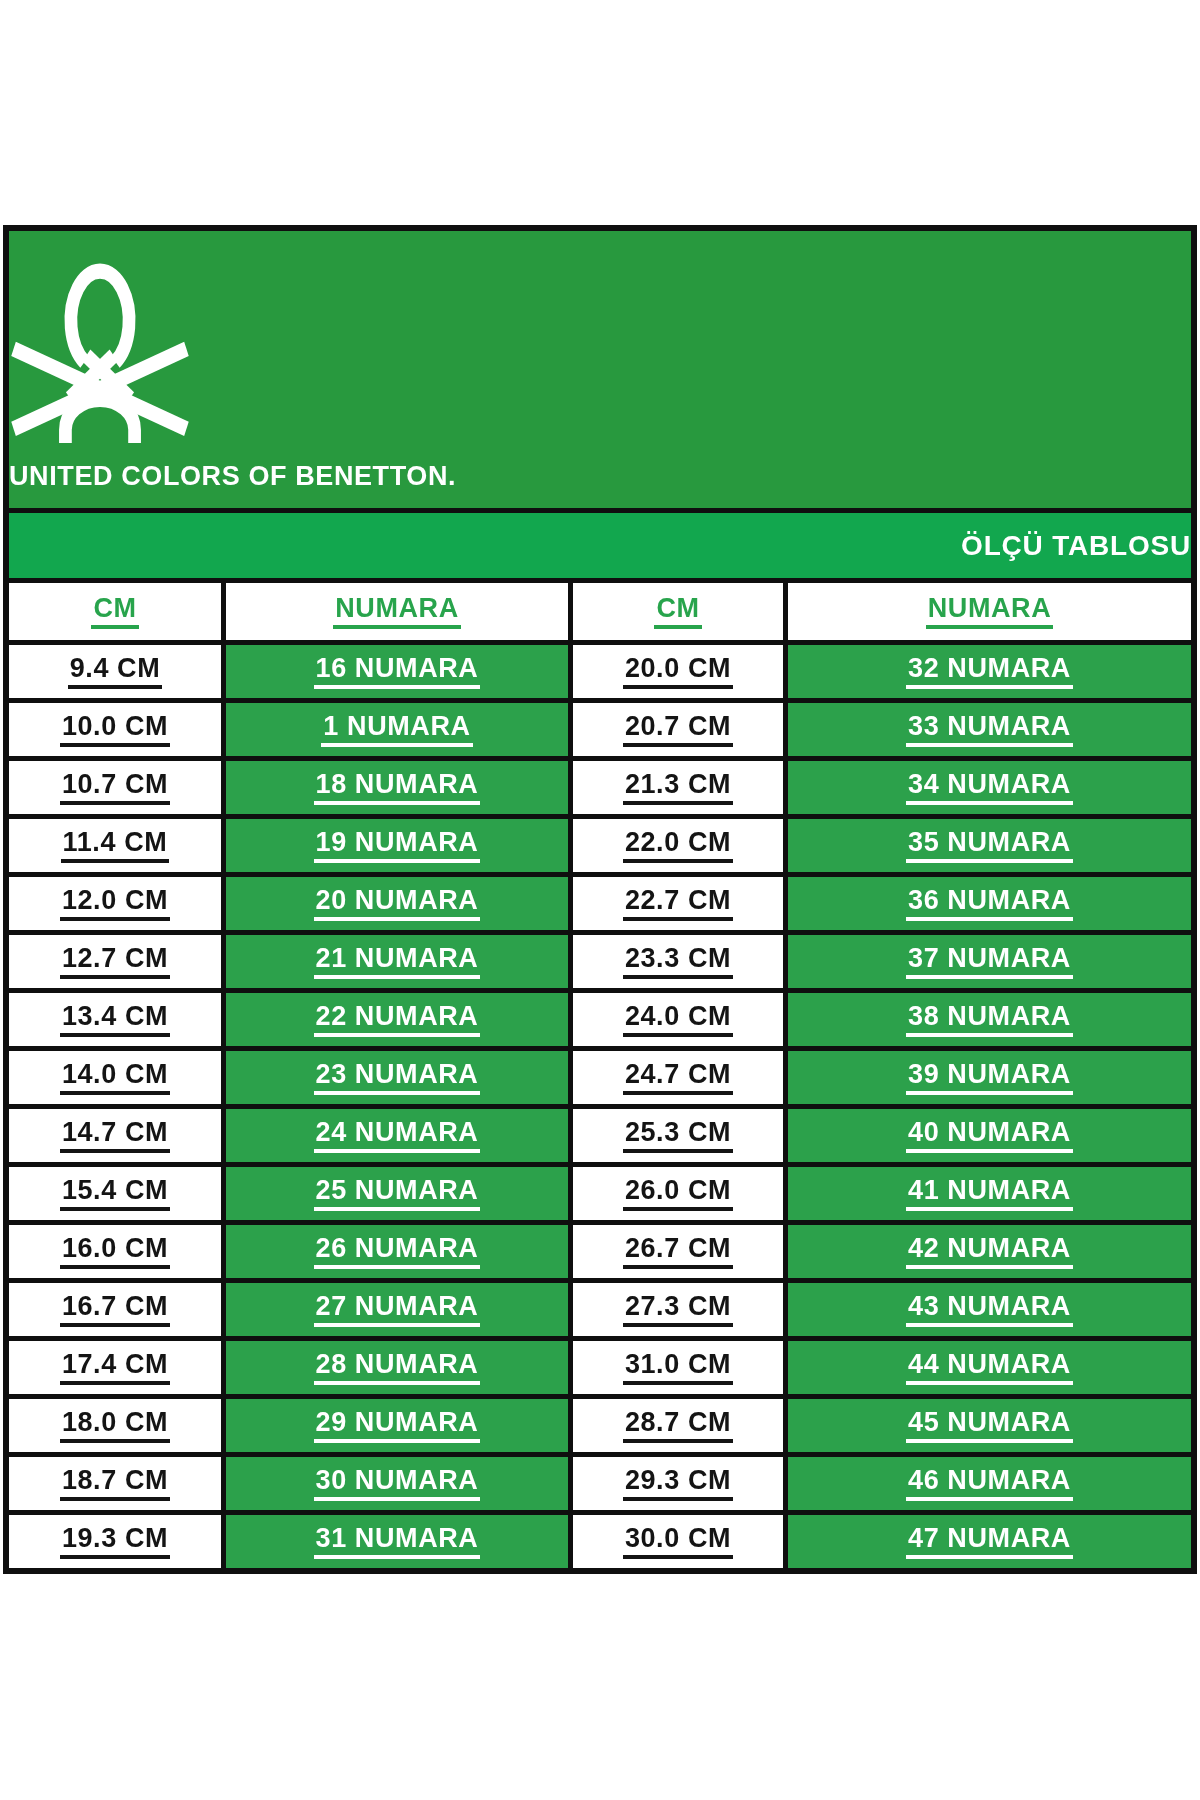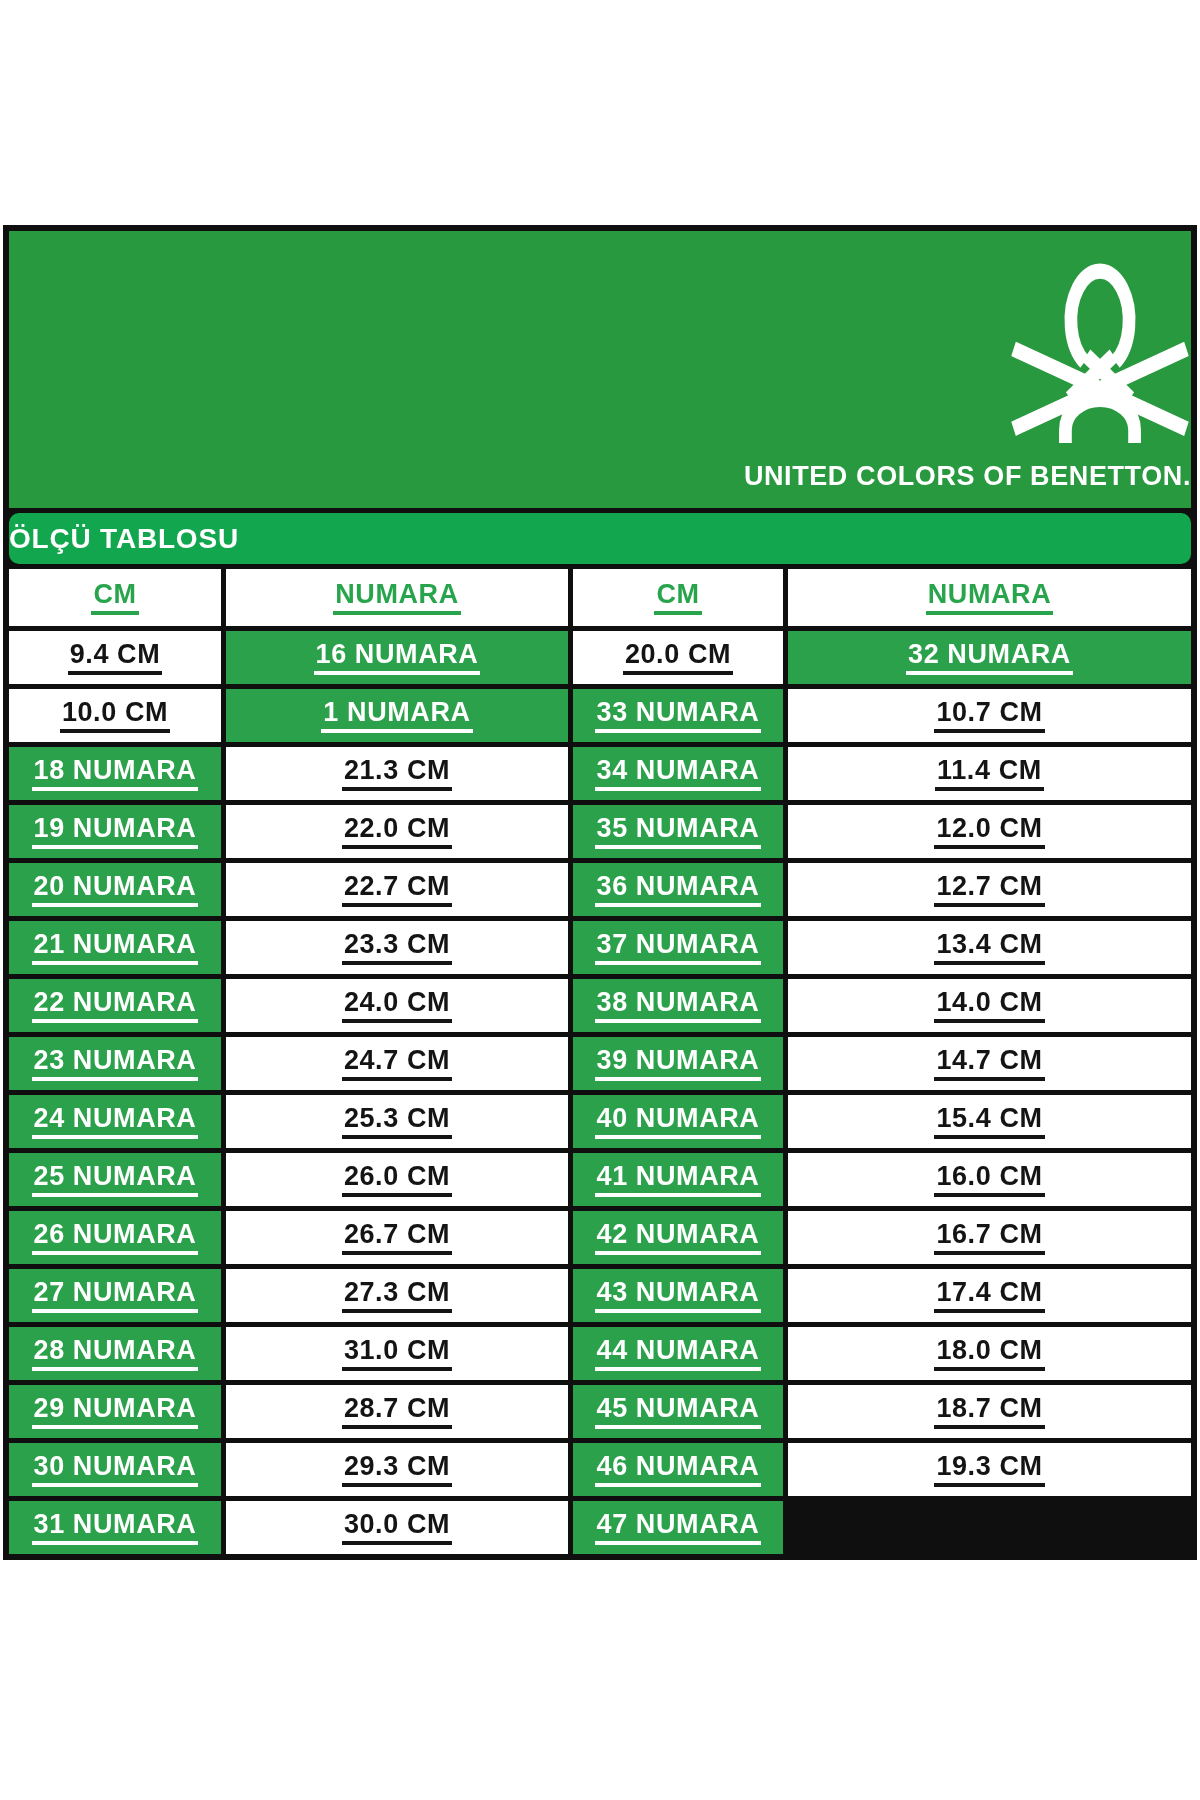--- a/index.html
+++ b/index.html
@@ -8,30 +8,30 @@
     font-family:"Liberation Sans","DejaVu Sans",sans-serif;
   }
   .chart-wrap{
     position:absolute;left:3px;top:225px;width:1194px;
     background:var(--border,#0f0f0f);
     padding:6px;box-sizing:border-box;
     display:flex;flex-direction:column;gap:5px;
   }
   .brand-band{
     height:277px;background:var(--brand-band,#28993E);
-    display:flex;flex-direction:column;align-items:flex-end;justify-content:flex-start;
+    display:flex;flex-direction:column;align-items:flex-start;justify-content:flex-start;
   }
   .knot{margin-top:26px;}
   .brand-name{
     margin-top:18px;color:#ffffff;font-size:27px;font-weight:600;
     letter-spacing:0.6px;white-space:nowrap;
   }
   .title-band{
-    height:51px;background:var(--title-band,#12A74E);
-    display:flex;align-items:center;justify-content:flex-start;border-radius:10px;
+    height:65px;background:var(--title-band,#12A74E);
+    display:flex;align-items:center;justify-content:flex-end;
   }
   .title-band span{
     color:#ffffff;font-size:28px;font-weight:800;letter-spacing:0.8px;
   }
   .grid{
     display:grid;
     grid-template-columns:212px 342px 210px 403px;
     grid-template-rows:57px repeat(16,53px);
     gap:5px;background:var(--border,#0f0f0f);border-radius:31px;
   }
@@ -89,20 +89,23 @@
       </div>
       <div class="cell numara-cell">
         <span>32 NUMARA</span>
       </div>
       <div class="cell cm-cell">
         <span>10.0 CM</span>
       </div>
       <div class="cell numara-cell">
         <span>1 NUMARA</span>
       </div>
+      <div class="cell cm-cell">
+        <span>20.7 CM</span>
+      </div>
       <div class="cell numara-cell">
         <span>33 NUMARA</span>
       </div>
       <div class="cell cm-cell">
         <span>10.7 CM</span>
       </div>
       <div class="cell numara-cell">
         <span>18 NUMARA</span>
       </div>
       <div class="cell cm-cell">

